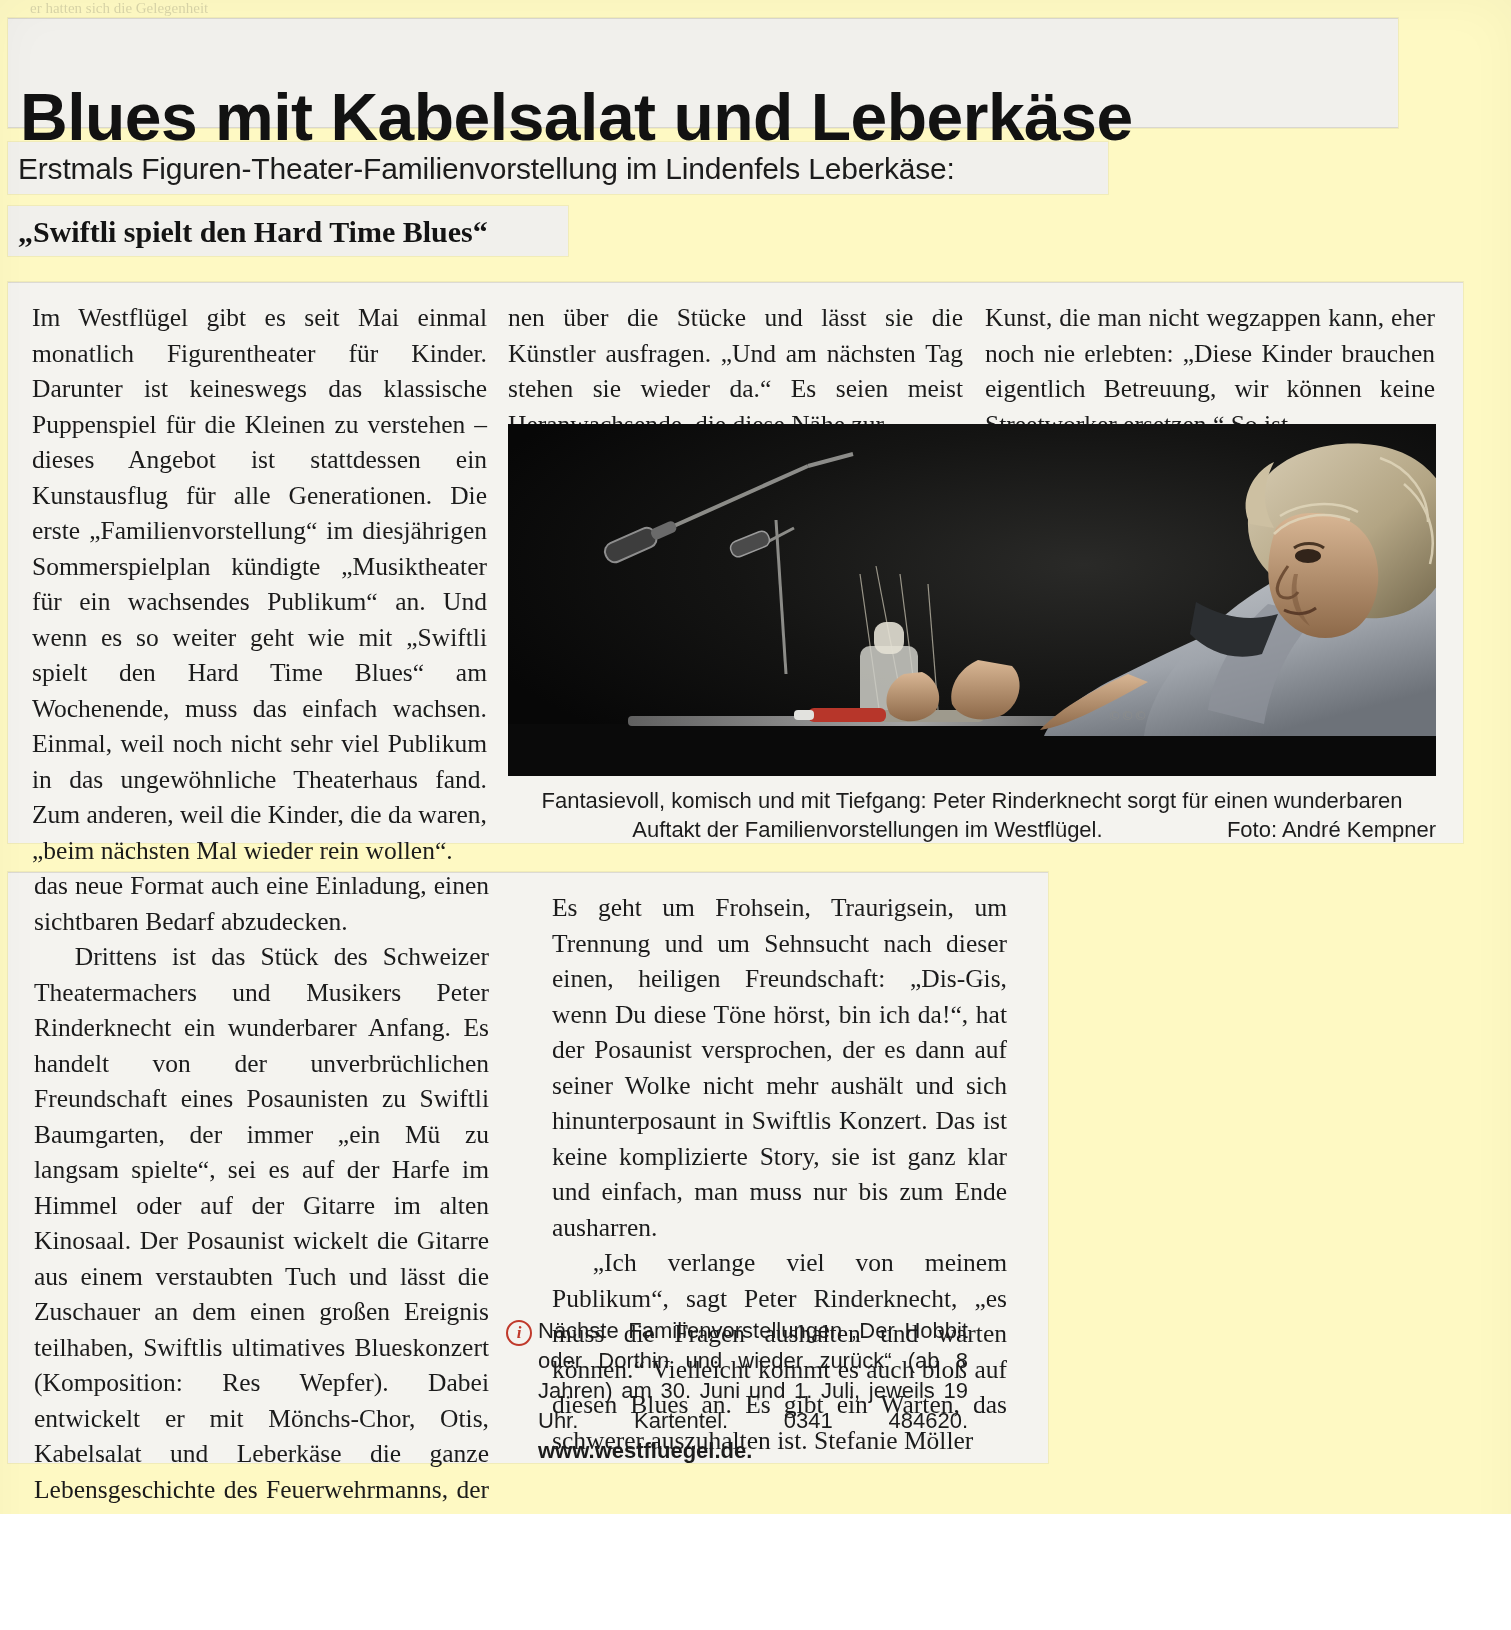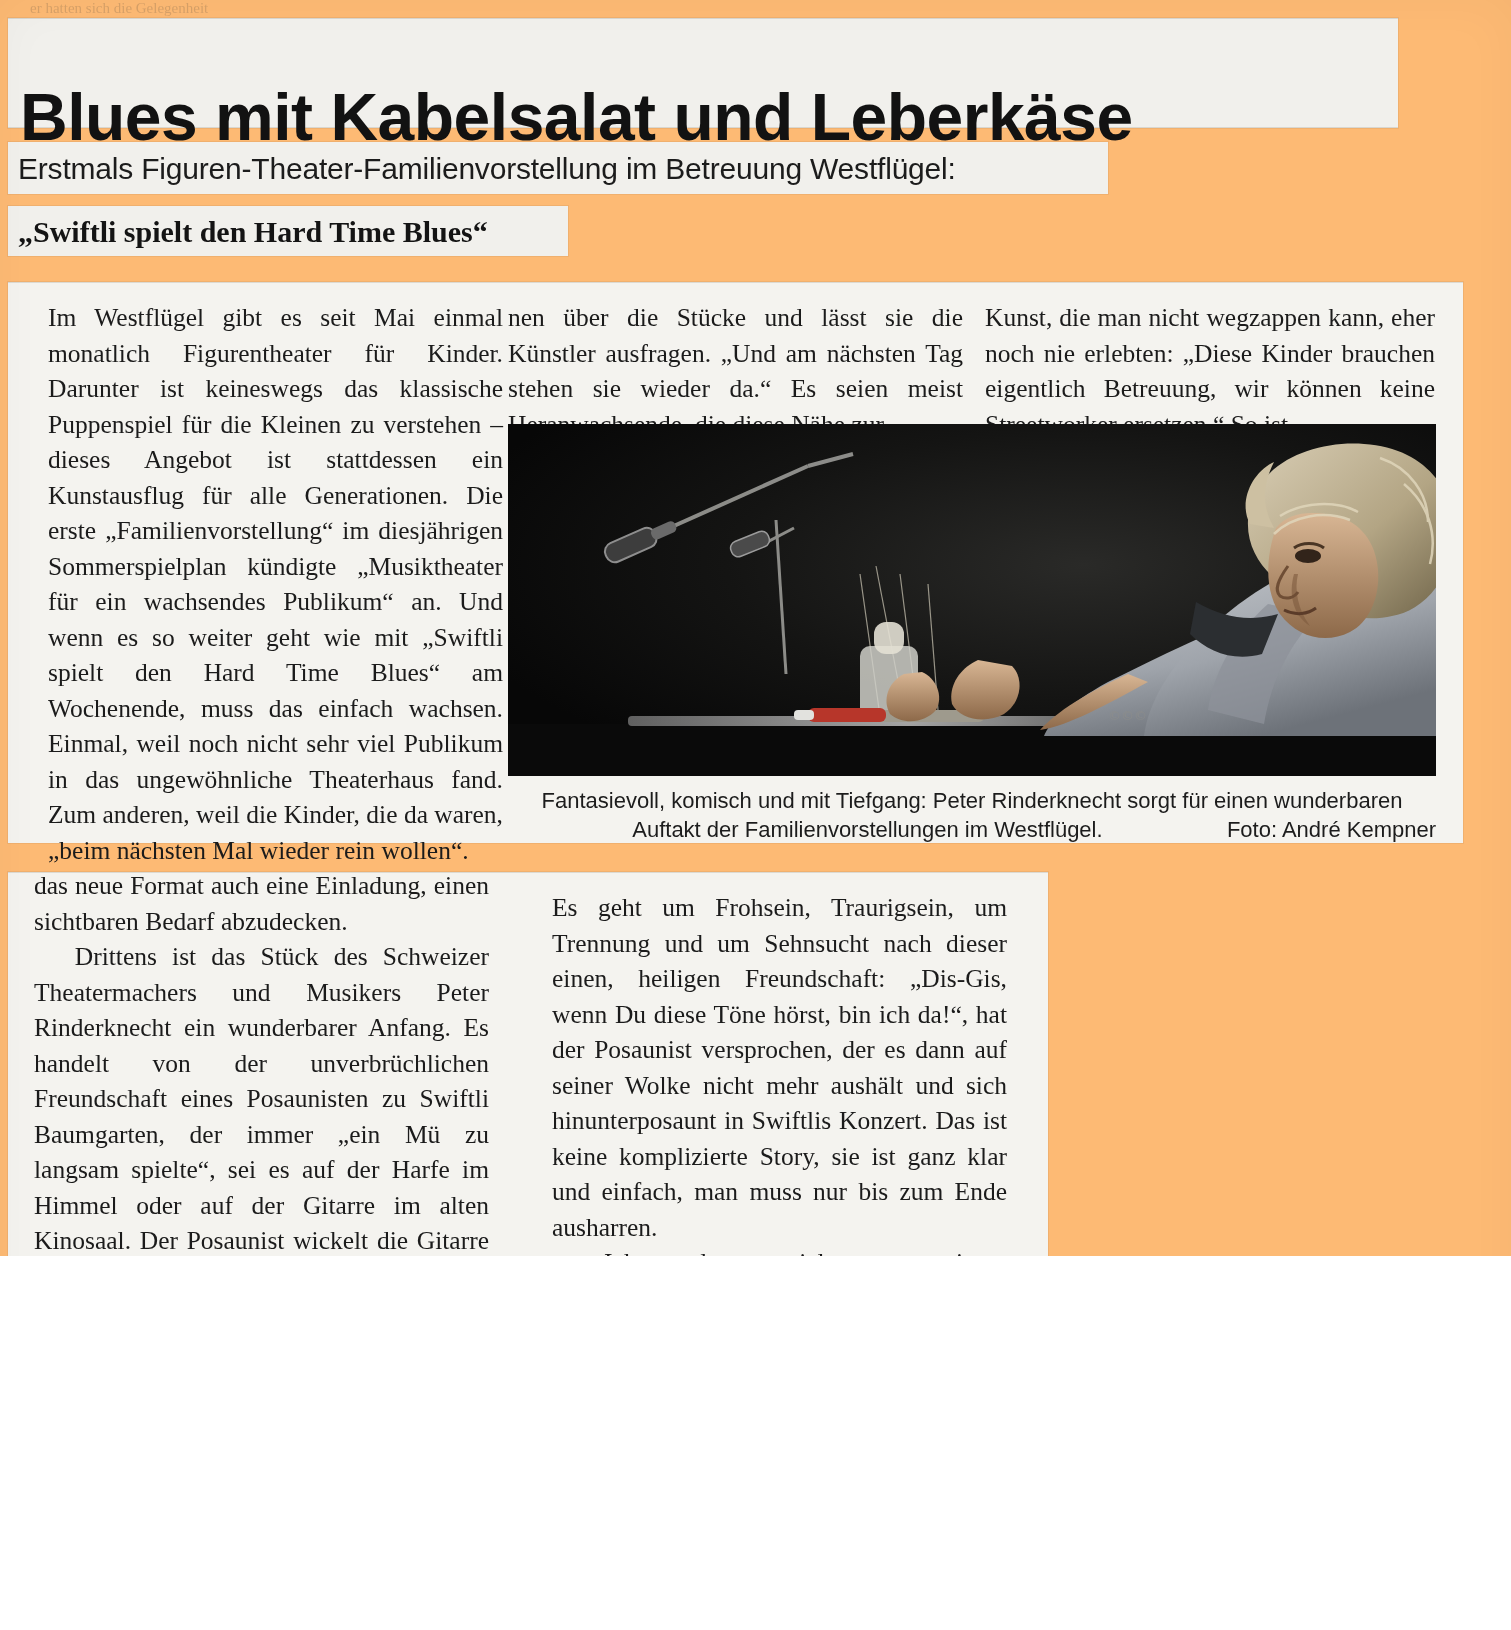--- a/index.html
+++ b/index.html
@@ -5,23 +5,23 @@
   html,body{margin:0;padding:0;background:#ffffff;}
   body{
     width:1511px;
     font-family:"Liberation Serif", serif;
     color:#1a1a1a;
     -webkit-font-smoothing:none;
   }
   .page{
     position:relative;
     width:1511px;
-    height:1256px;
+    height:1514px;
     overflow:hidden;
-    background:#fdba74;
+    background:#fef9c3;
   }
 
   
   .clip{
     background:#f3f2ee;
     box-shadow:0 0 0 1px rgba(0,0,0,0.05);
   }
 
   
   .headline-band{
@@ -96,21 +96,21 @@
     font-size:25.5px;
     line-height:35.5px;
     text-align:justify;
     text-justify:inter-word;
     hyphens:auto;
     color:#1b1b1b;
   }
   .col p{margin:0;}
   .col p + p{text-indent:1.6em;}
 
-  #c1{ left:48px; top:300px; width:455px; }
+  #c1{ left:32px; top:300px; width:455px; }
   #c2{ left:508px; top:300px; width:455px; }
   #c3{ left:985px; top:300px; width:450px; }
 
   
   .photo-wrap{
     position:absolute;
     left:508px; top:424px;
     width:928px; height:352px;
     background:#0d0d0d;
     overflow:hidden;
@@ -205,21 +205,21 @@
 <body>
 
 <div class="page">
 
   <div class="ghost">er hatten sich die Gelegenheit</div>
 
   <div class="headline-band clip"></div>
   <h1 class="headline">Blues mit Kabelsalat und Leberkäse</h1>
 
   <div class="kicker-band clip"></div>
-  <div class="kicker">Erstmals Figuren-Theater-Familienvorstellung im Betreuung Westflügel:</div>
+  <div class="kicker">Erstmals Figuren-Theater-Familienvorstellung im Lindenfels Leberkäse:</div>
 
   <div class="subhead-band clip"></div>
   <div class="subhead">„Swiftli spielt den Hard Time Blues“</div>
 
   <div class="block1 clip"></div>
 
   <div class="col" id="c1">
     <p>Im Westflügel gibt es seit Mai einmal monatlich Figurentheater für Kinder. Darunter ist keineswegs das klassische Puppenspiel für die Kleinen zu verstehen – dieses Angebot ist stattdessen ein Kunstausflug für alle Generationen. Die erste „Familienvorstellung“ im diesjährigen Sommerspielplan kündigte „Musiktheater für ein wachsendes Publikum“ an. Und wenn es so weiter geht wie mit „Swiftli spielt den Hard Time Blues“ am Wochenende, muss das einfach wachsen. Einmal, weil noch nicht sehr viel Publikum in das ungewöhnliche Theaterhaus fand. Zum anderen, weil die Kinder, die da waren, „beim nächsten Mal wieder rein wollen“.</p>
     <p>Michael Vogel macht diese Erfahrung immer wieder. Der Figurenspieler lässt oft neugierige Kinder ein, redet mit ih-</p>
   </div>

